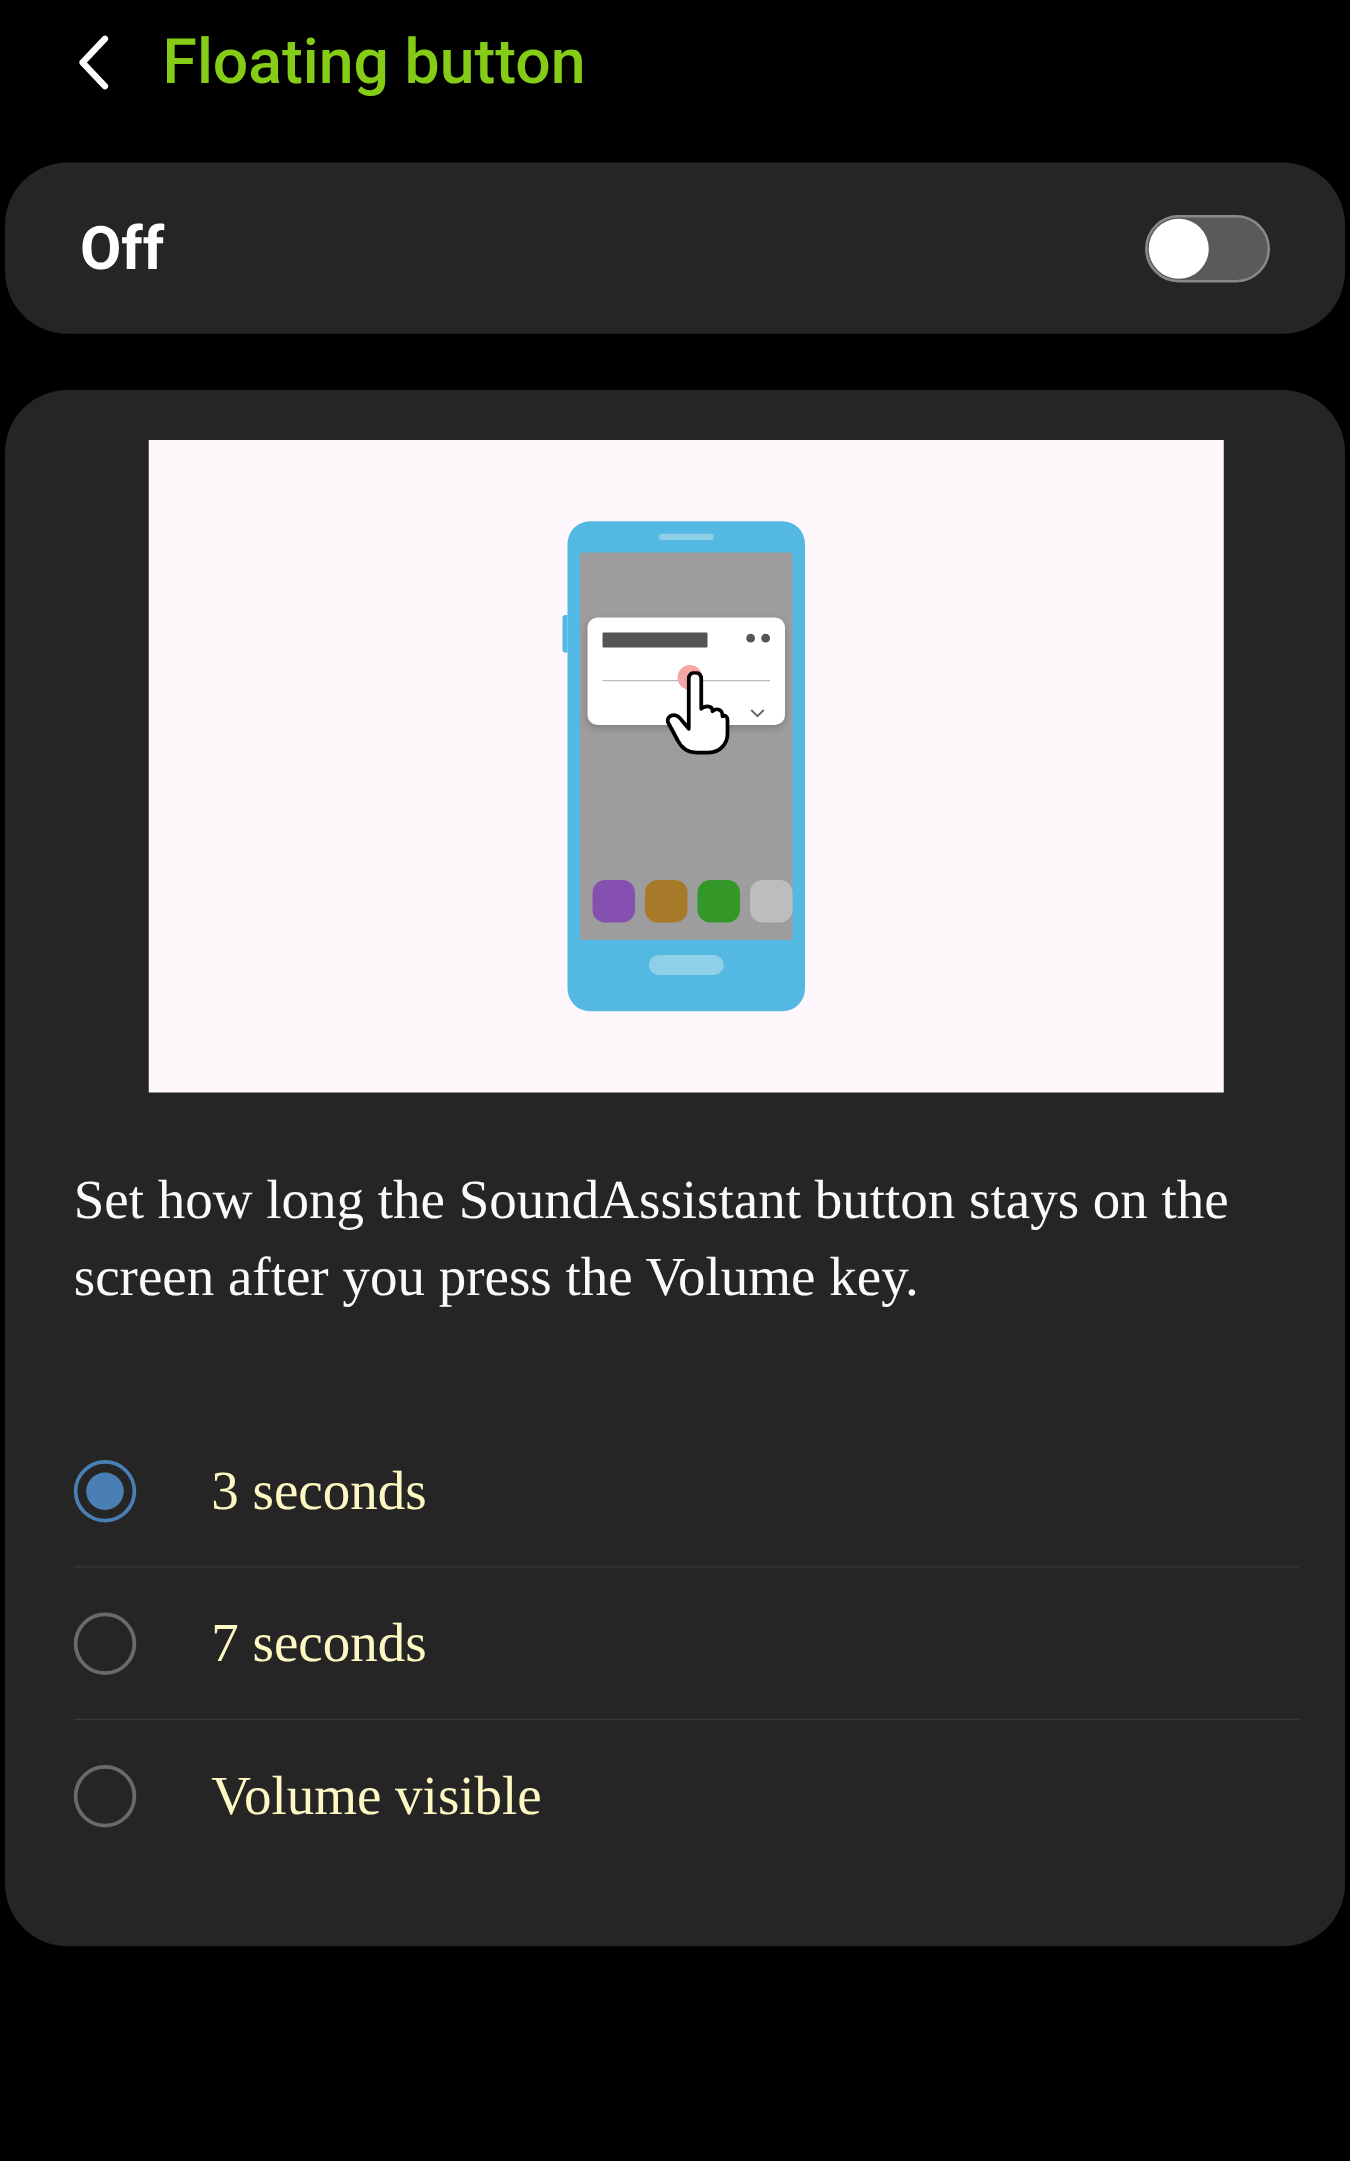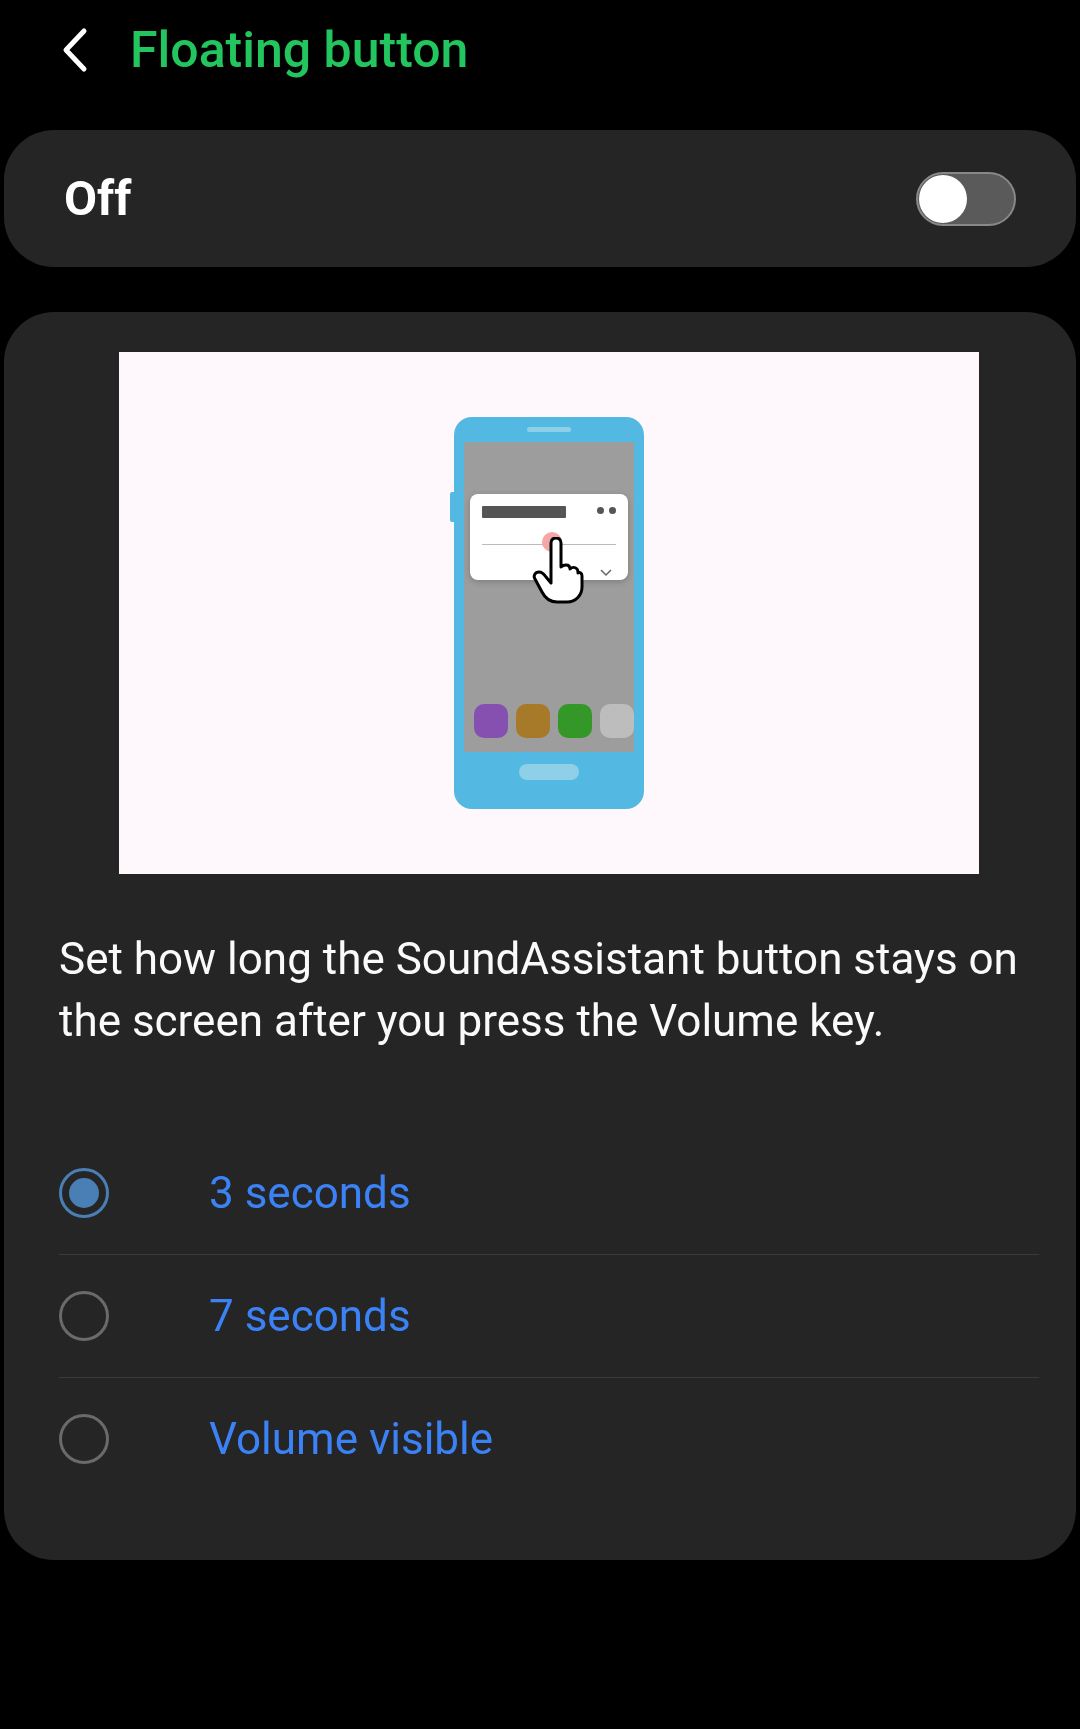--- a/index.html
+++ b/index.html
@@ -25,21 +25,21 @@
     width: 50px;
     height: 50px;
     display: flex;
     align-items: center;
     justify-content: center;
     margin-right: 30px;
   }
   .page-title {
     font-size: 50px;
     font-weight: 500;
-    color: #22c55e;
+    color: #84cc16;
   }
   .card {
     background: #252525;
     border-radius: 50px;
     margin: 30px 4px 0 4px;
   }
   .toggle-card {
     display: flex;
     align-items: center;
     justify-content: space-between;
@@ -63,20 +63,21 @@
     height: 48px;
     background: #ffffff;
     border-radius: 50%;
     position: absolute;
     left: 1px;
     top: 1px;
   }
   .content-card {
     padding: 40px 37px 60px 55px;
     margin-top: 45px;
+    font-family: Liberation Serif, serif;
   }
   .illustration {
     background: #fef7fb;
     width: 860px;
     height: 522px;
     margin: 0 auto;
     display: flex;
     align-items: center;
     justify-content: center;
     position: relative;
@@ -233,23 +234,22 @@
     border-color: #4a7fb5;
   }
   .radio-inner {
     width: 30px;
     height: 30px;
     border-radius: 50%;
     background: #4a7fb5;
   }
   .radio-label {
     font-size: 44px;
-    color: #3b82f6;
+    color: #fef9c3;
     font-weight: 400;
-    margin-left: 40px;
   }
 </style>
 </head>
 <body>
 
 <div class="header">
   <div class="back-icon">
     <svg width="30" height="46" viewBox="0 0 30 46">
       <path d="M 24 4 L 6 23 L 24 42" stroke="#ffffff" stroke-width="5" fill="none" stroke-linecap="round" stroke-linejoin="round"></path>
     </svg>

